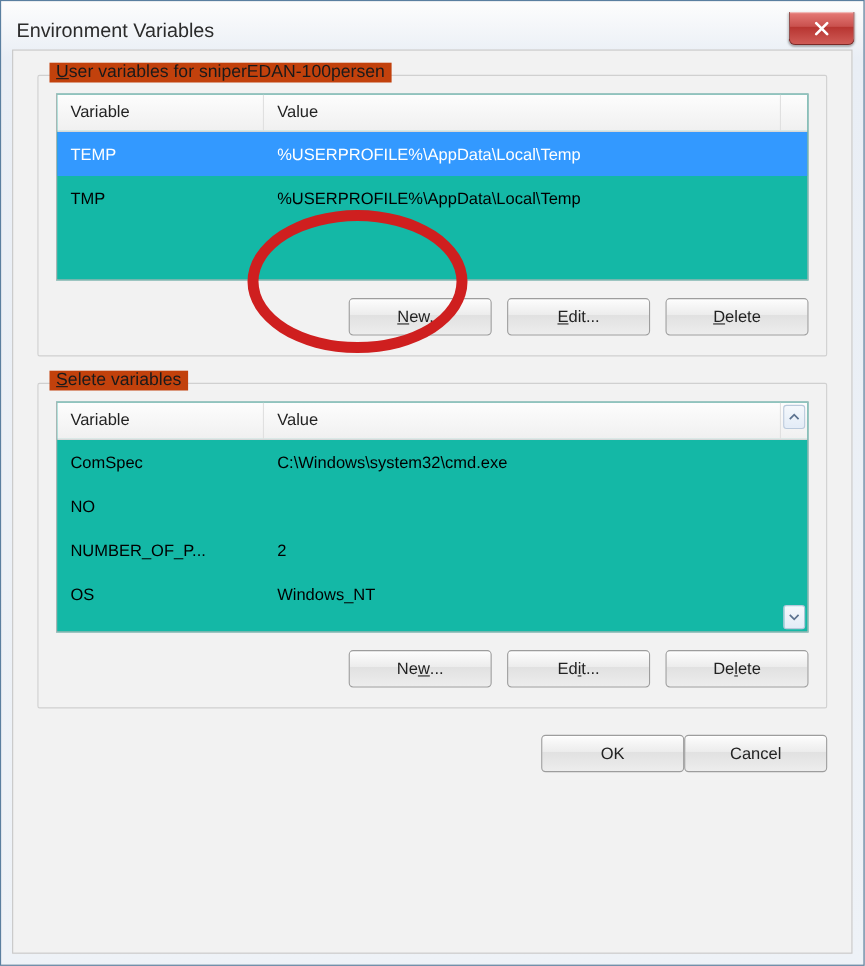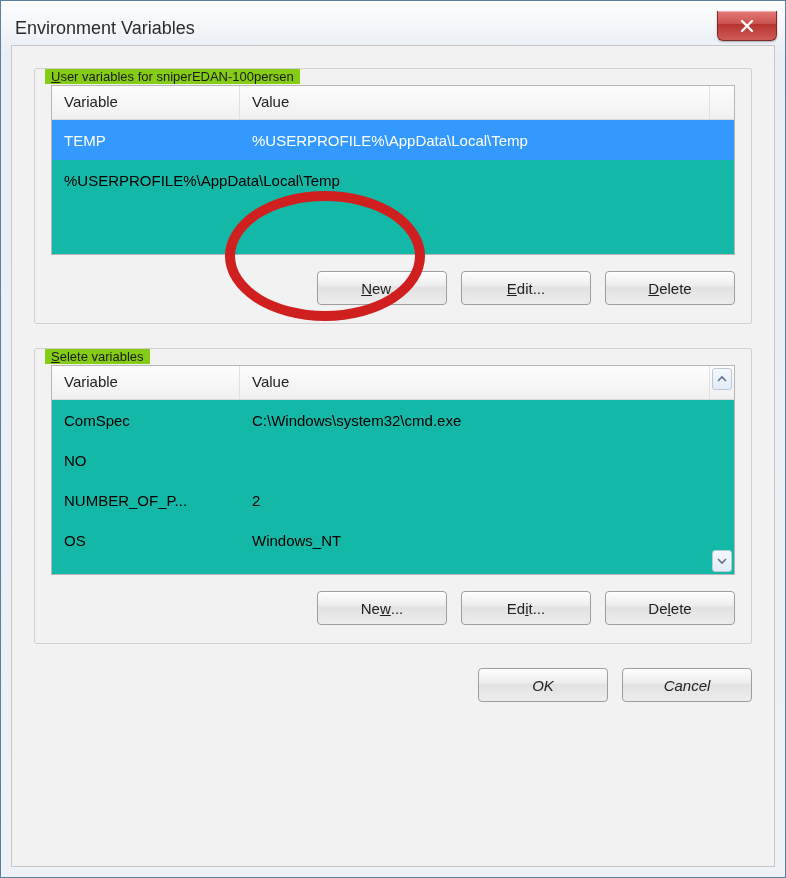--- a/index.html
+++ b/index.html
@@ -57,25 +57,24 @@
   border: 1px solid #d0d0d0;
   border-radius: 2px;
   padding: 16px 16px 18px 16px;
   margin-bottom: 24px;
   position: relative;
 }
 .group-title {
   position: absolute;
   top: -12px;
   left: 10px;
-  background: #84cc16;
+  background: #c2410c;
   padding: 0 6px;
-  font-size: 13px;
+  font-size: 16px;
   color: #1a1a1a;
-  margin-top: 12px;
 }
 .group-title .u { text-decoration: underline; }
 .listview {
   border: 1px solid #b5b5b5;
   background: #14b8a6;
   height: 170px;
   overflow: hidden;
   position: relative;
 }
 .listview.sys { height: 210px; }
@@ -141,23 +140,21 @@
   color: #222;
   display: flex;
   align-items: center;
   justify-content: center;
   box-shadow: inset 0 1px 0 #fff;
 }
 .btn .u { text-decoration: underline; }
 .bottom-row {
   display: flex;
   justify-content: flex-end;
-  gap: 14px;
   margin-top: 10px;
-  font-style: italic;
 }
 .circle-annot {
   position: absolute;
   width: 200px; height: 130px;
   border: 10px solid #cf1f1f;
   border-radius: 50%;
   pointer-events: none;
 }
 </style>
 </head>
@@ -185,20 +182,21 @@
           <div class="lv-hcell var">Variable</div>
           <div class="lv-hcell val">Value</div>
           <div class="lv-hcell spacer"></div>
         </div>
         <div class="lv-body">
           <div class="lv-row selected">
             <div class="lv-cell var">TEMP</div>
             <div class="lv-cell val">%USERPROFILE%\AppData\Local\Temp</div>
           </div>
           <div class="lv-row">
+            <div class="lv-cell var">TMP</div>
             <div class="lv-cell val">%USERPROFILE%\AppData\Local\Temp</div>
           </div>
         </div>
       </div>
 
       <div class="btn-row">
         <div class="btn">
             <span class="u">N</span>
             <span>ew...</span>
           </div>

